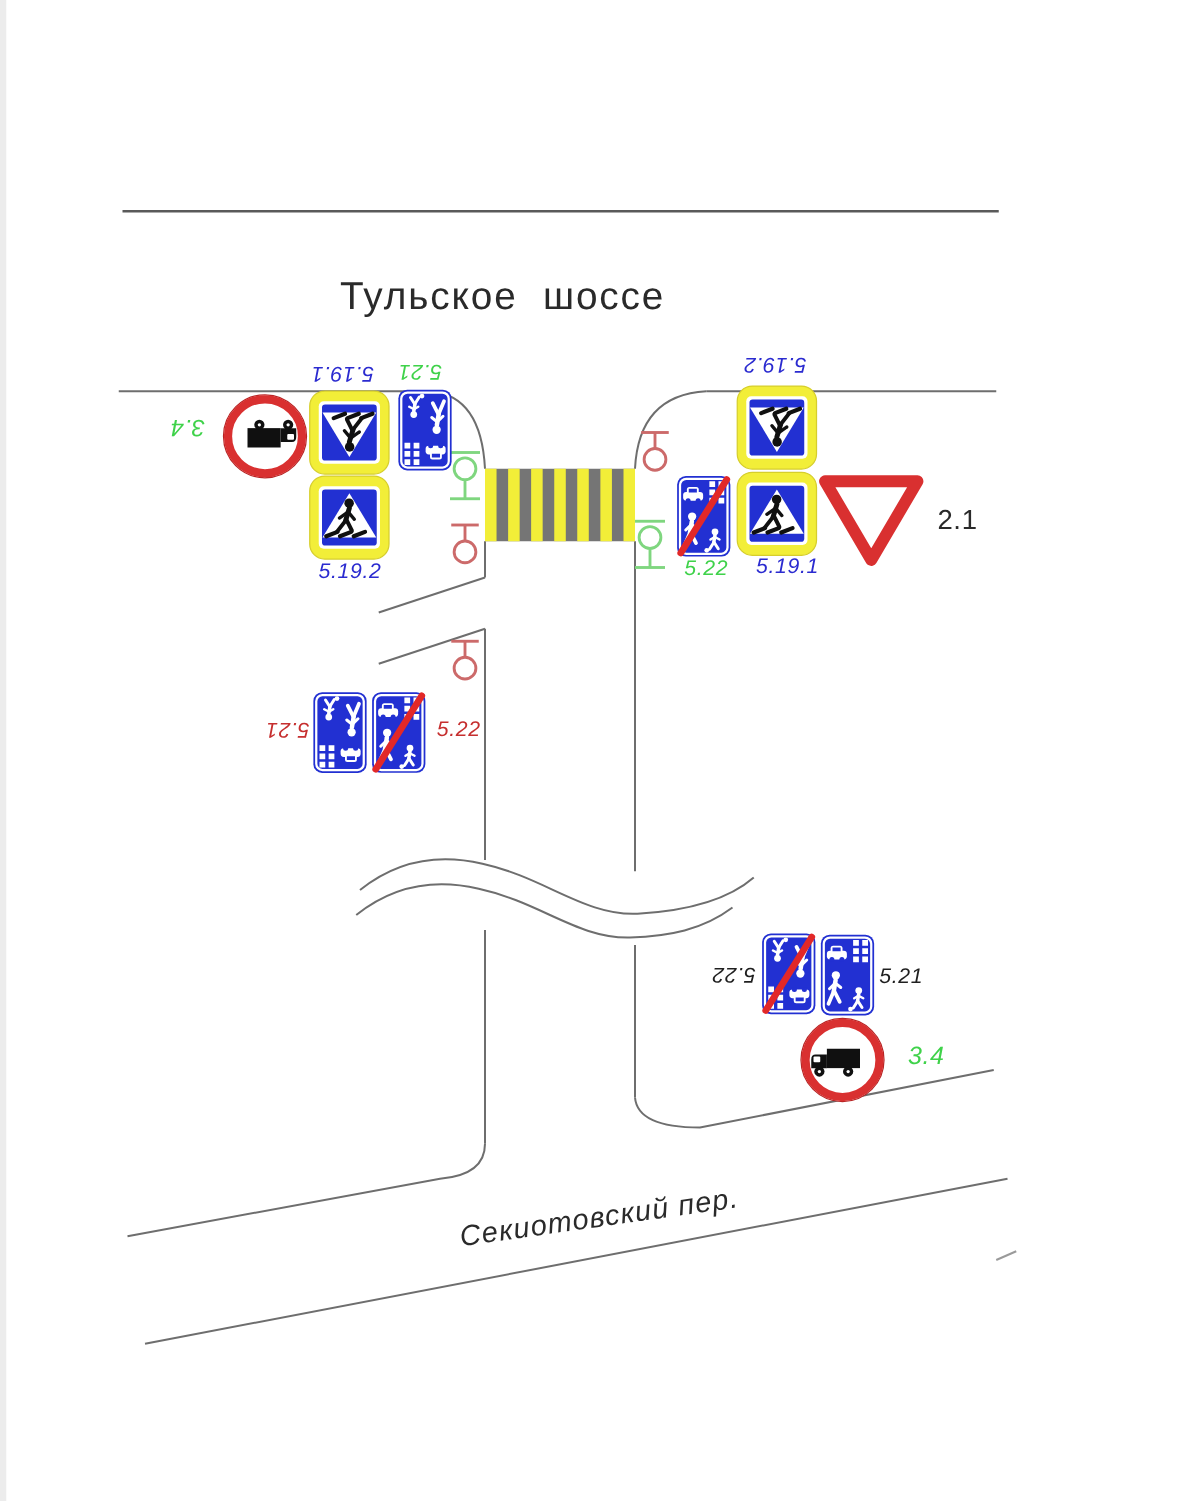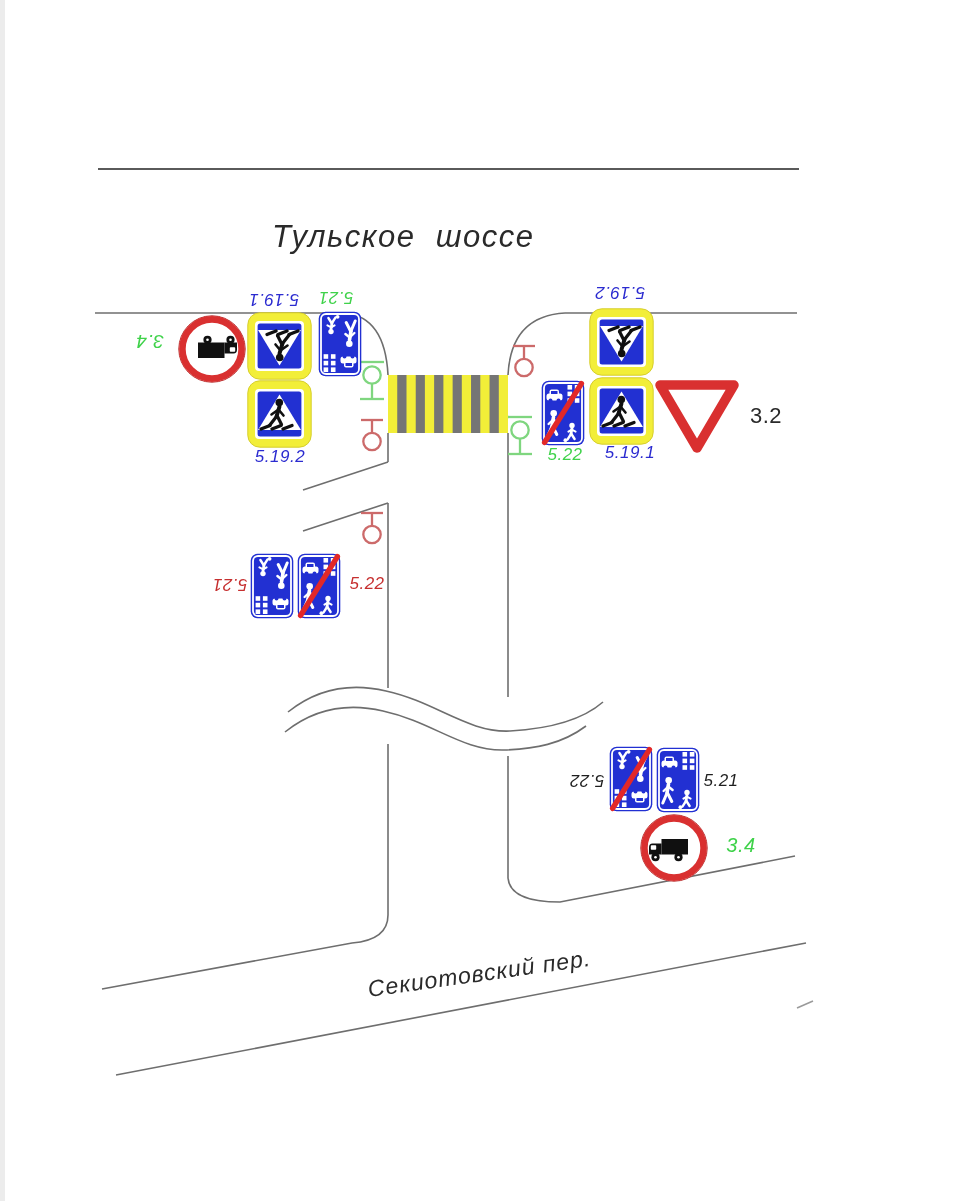--- a/index.html
+++ b/index.html
@@ -3,21 +3,21 @@
 <meta charset="utf-8">
 <style>
   html,body{margin:0;padding:0;background:#ffffff;}
   .canvas{
     position:relative;width:960px;height:1201px;background:#ffffff;overflow:hidden;
     font-family:"Liberation Sans", sans-serif;
   }
   .page-edge{position:absolute;left:0;top:0;width:5px;height:100%;background:#ececec;}
   svg{position:absolute;left:0;top:0;}
   .title{
-    position:absolute;left:272px;top:219px;font-size:31px;font-style:italic;
+    position:absolute;left:272px;top:219px;font-size:31px;
     color:#2a2a2a;letter-spacing:1.5px;white-space:pre;font-weight:400;
   }
   .street2{
     position:absolute;left:368px;top:976px;font-size:23px;font-style:italic;
     color:#2a2a2a;letter-spacing:1px;white-space:pre;
     transform:rotate(-8deg);transform-origin:0 50%;
   }
   .lbl{
     position:absolute;font-size:17px;font-style:italic;letter-spacing:.5px;
     text-align:center;white-space:nowrap;line-height:1.1;
@@ -215,21 +215,21 @@
   <div class="street2">Секиотовский пер.</div>
 
   <div class="lbl green rot" style="left:128px;top:330px;width:44px;font-size:19px;">3.4</div>
   <div class="lbl blue rot" style="left:243px;top:289px;width:62px;">5.19.1</div>
   <div class="lbl green rot" style="left:315px;top:287px;width:42px;">5.21</div>
   <div class="lbl blue" style="left:247px;top:448px;width:66px;">5.19.2</div>
 
   <div class="lbl blue rot" style="left:590px;top:282px;width:60px;">5.19.2</div>
   <div class="lbl green" style="left:543px;top:446px;width:44px;">5.22</div>
   <div class="lbl blue" style="left:602px;top:444px;width:56px;">5.19.1</div>
-  <div class="lbl big" style="left:744px;top:404px;width:44px;">3.2</div>
+  <div class="lbl big" style="left:744px;top:404px;width:44px;">2.1</div>
 
   <div class="lbl red rot" style="left:210px;top:574px;width:40px;">5.21</div>
   <div class="lbl red" style="left:344px;top:575px;width:46px;">5.22</div>
 
   <div class="lbl black rot" style="left:565px;top:770px;width:44px;">5.22</div>
   <div class="lbl black" style="left:701px;top:772px;width:40px;">5.21</div>
   <div class="lbl green" style="left:719px;top:834px;width:44px;font-size:20px;">3.4</div>
 </div>
 
 </body></html>

